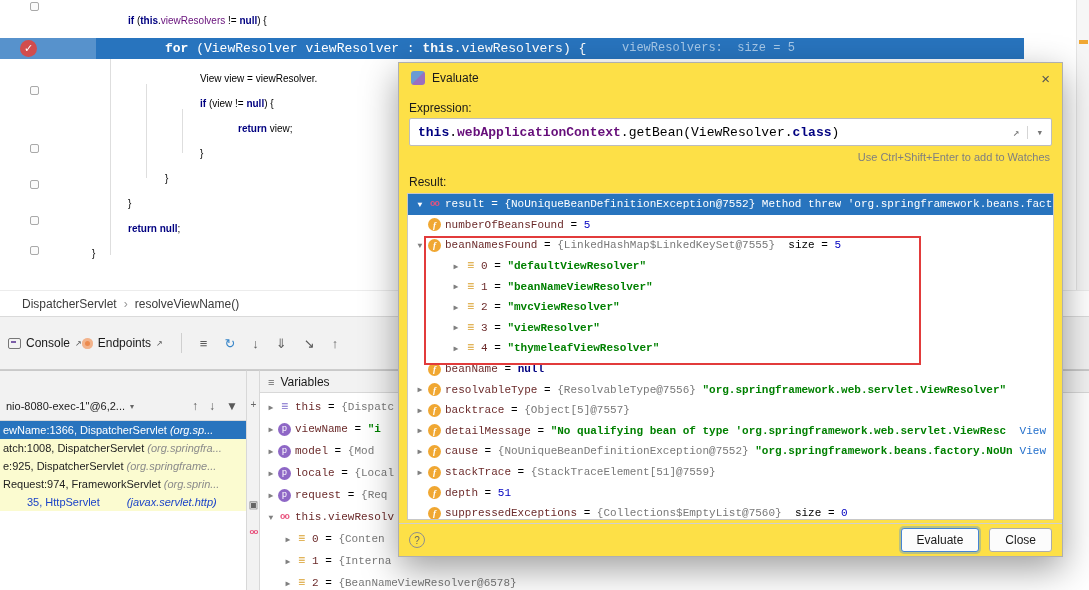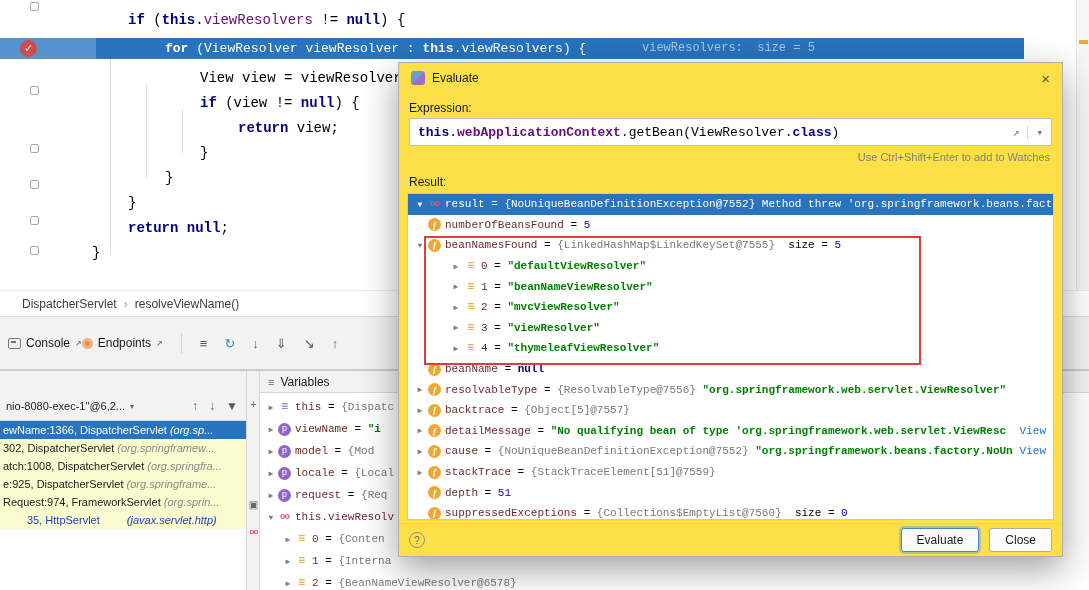--- a/index.html
+++ b/index.html
@@ -3,27 +3,27 @@
 <meta charset="utf-8">
 <style>
   *{margin:0;padding:0;box-sizing:border-box;}
   html,body{width:1089px;height:590px;}
   body{font-family:"Liberation Sans",sans-serif;overflow:hidden;background:#fff;}
   .screen{position:relative;width:1089px;height:590px;overflow:hidden;background:#fff;}
 
   
   .editor{position:absolute;left:0;top:0;width:1089px;height:290px;background:#fff;}
   .iguide{position:absolute;width:1px;background:#DEDEDE;}
-  .code-line{position:absolute;font-family:Liberation Mono, monospace;font-size:14px;line-height:21px;white-space:pre;}
+  .code-line{position:absolute;font-family:Liberation Sans, sans-serif;font-size:10px;line-height:21px;white-space:pre;}
   .fold-sq{position:absolute;left:30px;width:9px;height:9px;background:#FBFBFB;border:1px solid #A9A9A9;border-radius:2px;}
   .exec-line{position:absolute;left:0;top:38px;width:1024px;height:21px;background:#2874BE;}
   .exec-gutter{position:absolute;left:0;top:0;width:96px;height:21px;background:rgba(255,255,255,0.22);}
   .breakpoint{position:absolute;left:20px;top:2px;width:17px;height:17px;border-radius:50%;background:#D14D4D;color:#fff;font-size:11px;line-height:17px;text-align:center;}
   .exec-code{position:absolute;left:165px;top:0;height:21px;line-height:21px;font-family:"Liberation Mono",monospace;font-size:13px;white-space:pre;}
-  .exec-hint{position:absolute;left:622px;top:0;height:16px;line-height:21px;font-family:"Liberation Mono",monospace;font-size:12px;color:#A6C8E8;white-space:pre;margin-left:20px;}
+  .exec-hint{position:absolute;left:622px;top:0;height:16px;line-height:21px;font-family:"Liberation Mono",monospace;font-size:12px;color:#A6C8E8;white-space:pre;}
   .scroll-strip{position:absolute;left:1076px;top:0;width:13px;height:290px;background:#F6F6F6;border-left:1px solid #E4E4E4;}
   .scroll-mark{position:absolute;left:2px;top:40px;width:9px;height:4px;background:#F0A732;}
 
   
   .c-kw{color:#000080;font-weight:bold;}
   .c-pl{color:#000;}
   .c-fld{color:#660E7A;}
   .c-fldb{color:#660E7A;font-weight:bold;}
   .c-wh{color:#fff;}
   .c-whb{color:#fff;font-weight:bold;}
@@ -185,21 +185,20 @@
         <span class="chev-dn">▾</span>
       </div>
       <div class="frames-header-icons">
           <span>↑</span>
           <span>↓</span>
           <span>▼</span>
         </div>
     </div>
     <div class="frames-list">
         <div class="frame-row sel"><span class="fr-main">ewName:1366, DispatcherServlet </span><span class="fr-pkg">(org.sp...</span></div>
-        <div class="frame-row"><span class="fr-main">302, DispatcherServlet </span><span class="fr-pkg">(org.springframew...</span></div>
         <div class="frame-row"><span class="fr-main">atch:1008, DispatcherServlet </span><span class="fr-pkg">(org.springfra...</span></div>
         <div class="frame-row"><span class="fr-main">e:925, DispatcherServlet </span><span class="fr-pkg">(org.springframe...</span></div>
         <div class="frame-row"><span class="fr-main">Request:974, FrameworkServlet </span><span class="fr-pkg">(org.sprin...</span></div>
         <div class="frame-row blue"><span class="fr-main">35, HttpServlet </span><span class="fr-pkg">(javax.servlet.http)</span></div>
       </div>
   </div>
 
   <div class="tool-strip">
       <span class="strip-ic" style="top: 28px;">+</span>
       <span class="strip-ic" style="top: 128px;">▣</span>

